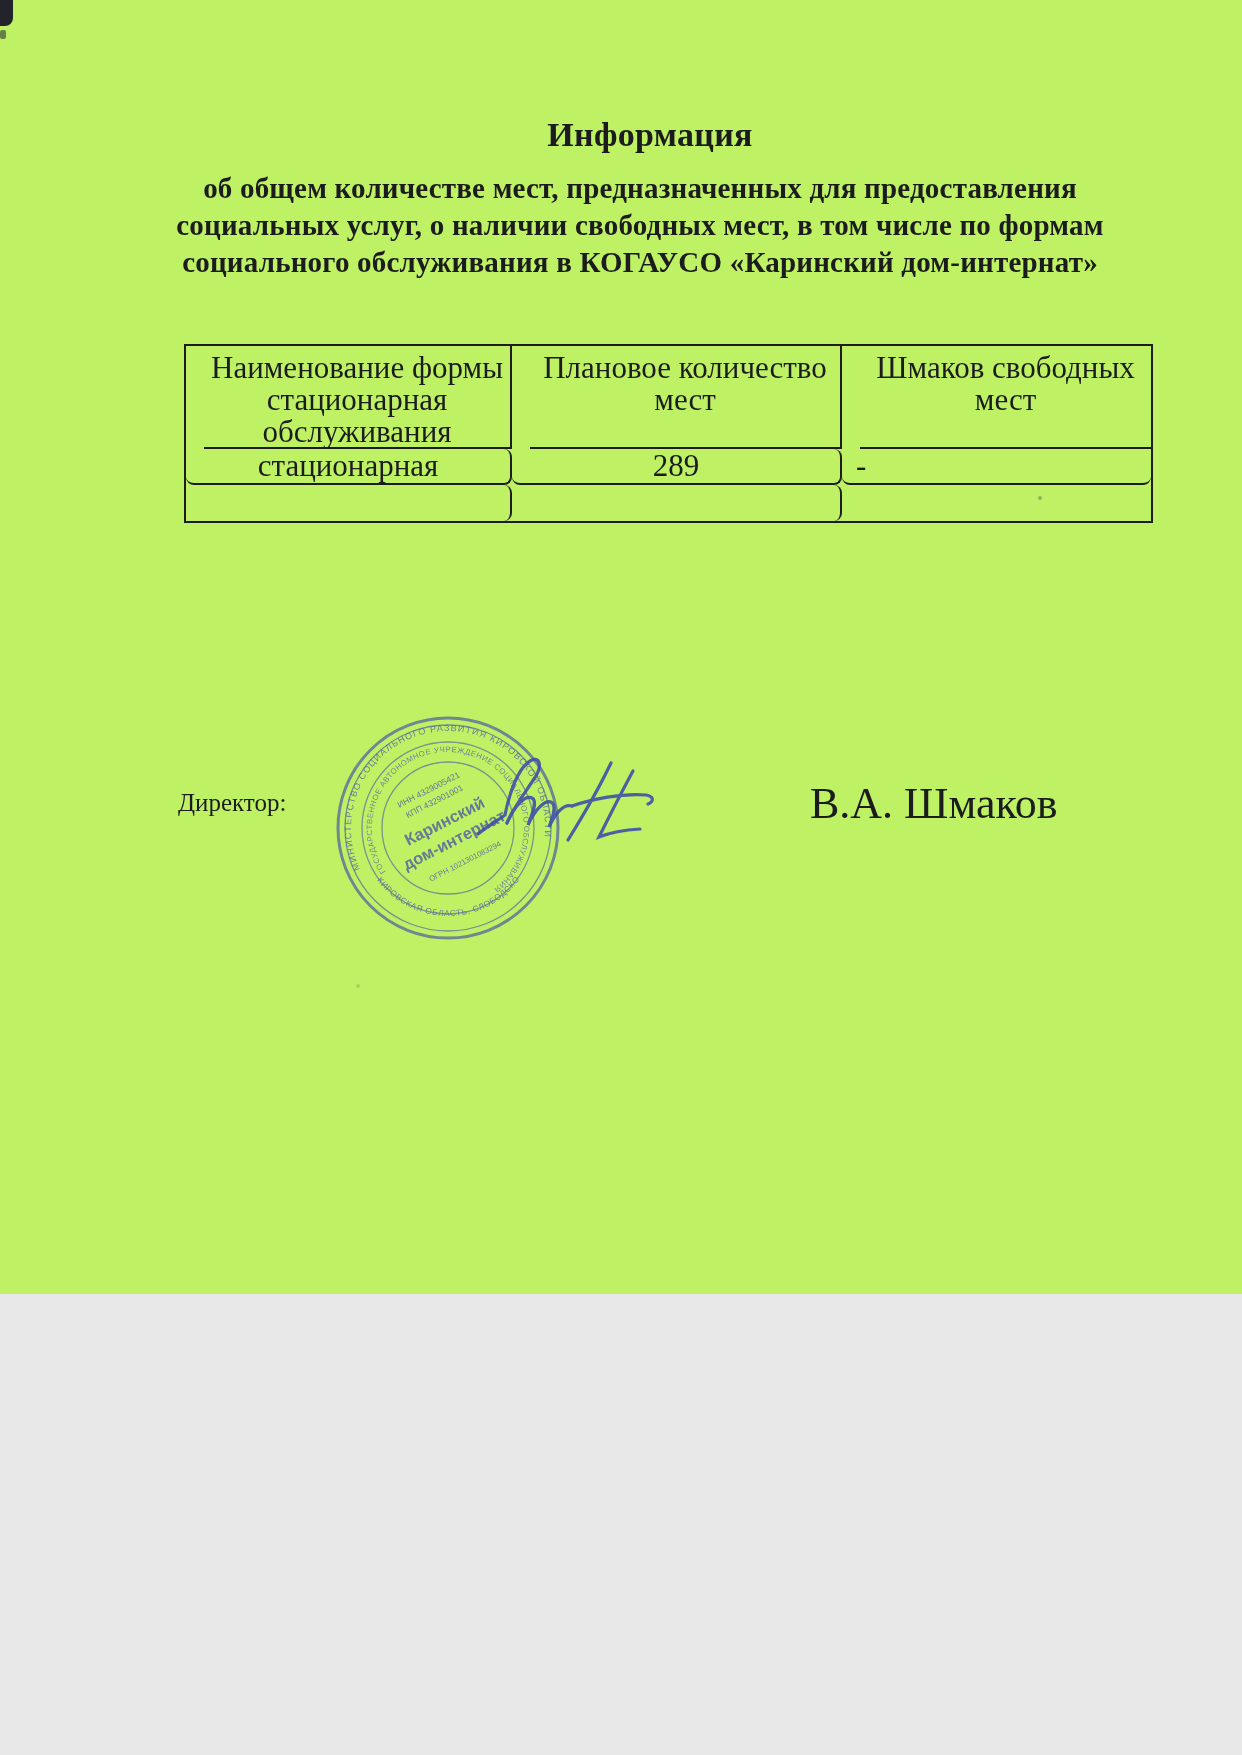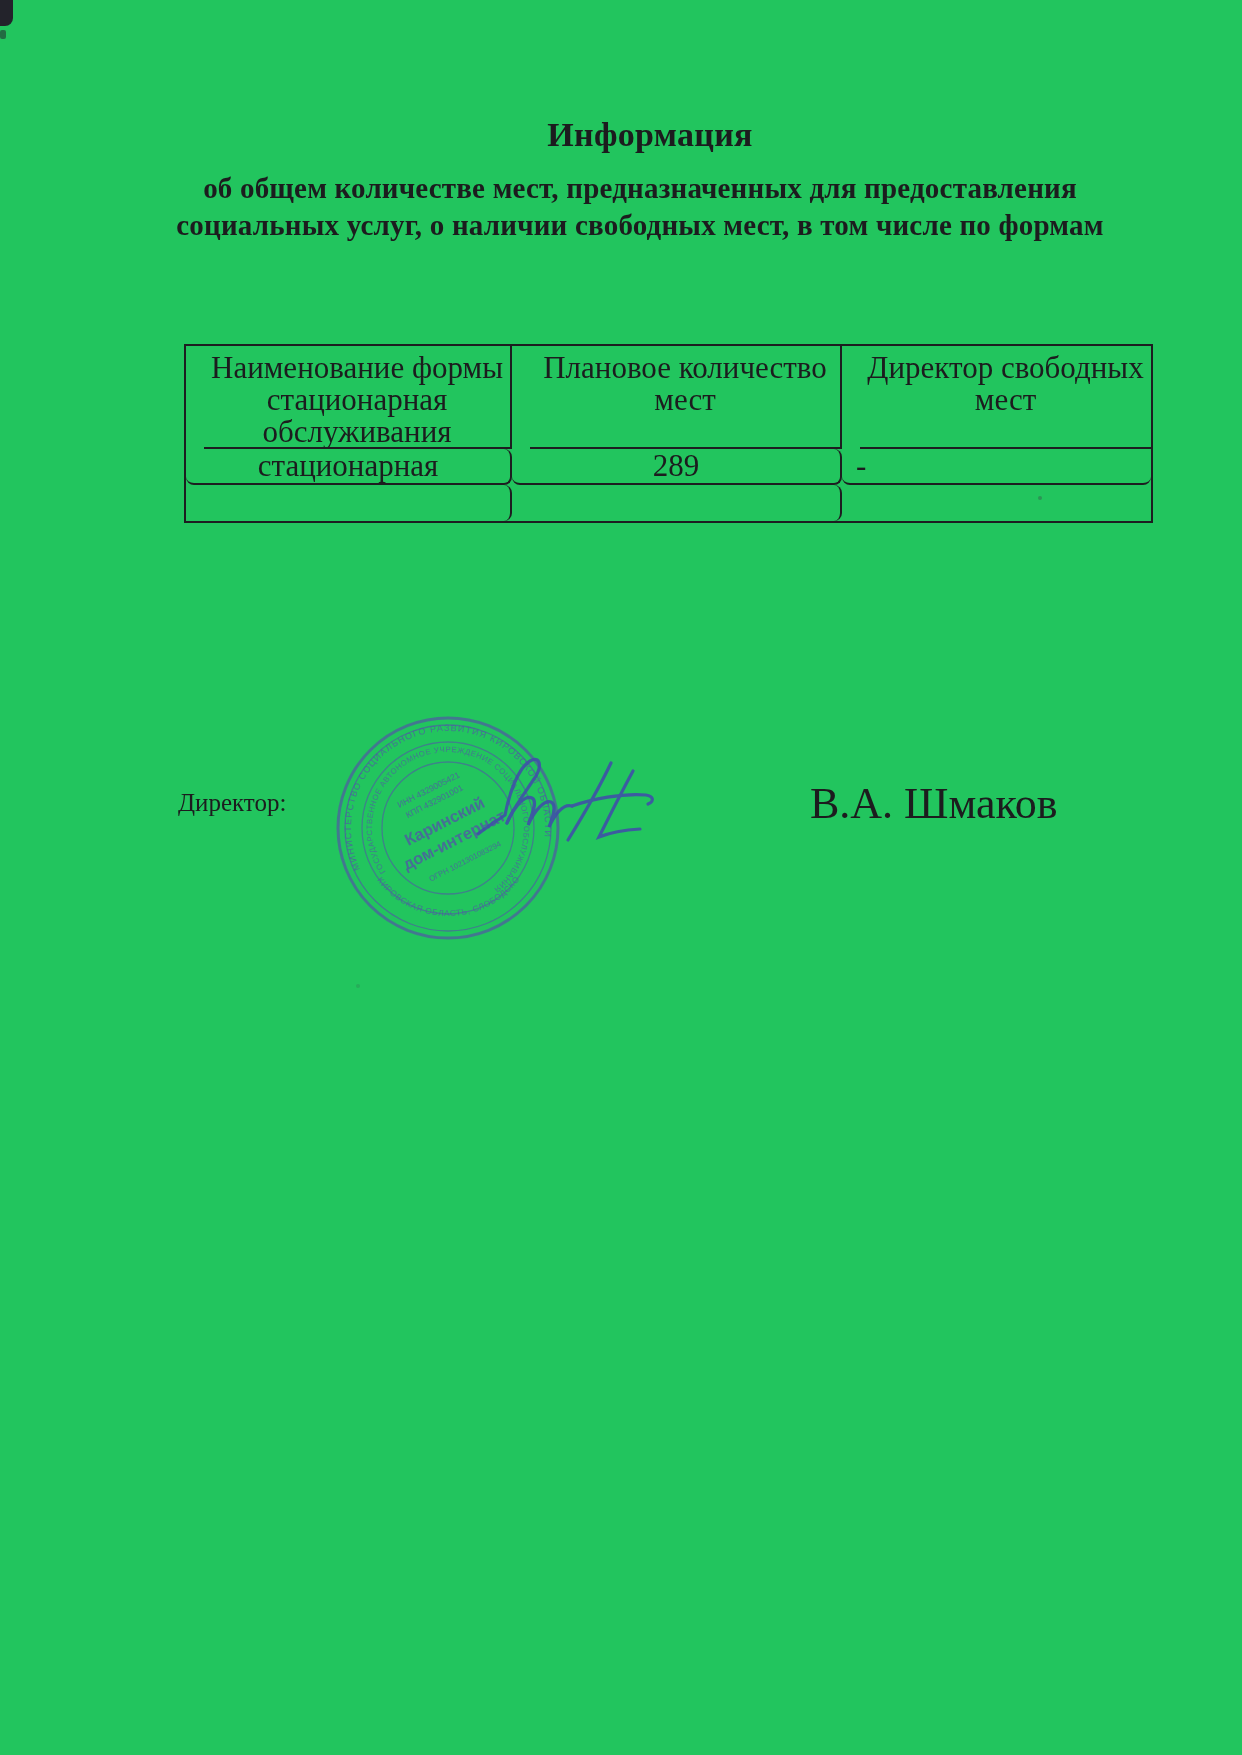--- a/index.html
+++ b/index.html
@@ -1,20 +1,20 @@
 <!DOCTYPE html>
 <html><head>
 <meta charset="utf-8">
 <style>
   html,body{margin:0;padding:0;background:#e8e8e8;}
   .page{
     position:relative;
-    width:1242px;height:1755px;
+    width:1242px;height:1294px;
     margin:0 auto;
-    background:#22c55e;
+    background:#bef264;
     font-family:"Liberation Serif","DejaVu Serif",serif;
     color:#1c1c1e;
     overflow:hidden;
   }
   
   .corner-mark{position:absolute;left:0;top:0;width:13px;height:26px;background:#23232b;border-bottom-right-radius:8px;}
   .corner-mark2{position:absolute;left:0;top:30px;width:6px;height:9px;background:rgba(35,35,43,.55);border-radius:2px;}
   .speck{position:absolute;width:4px;height:4px;border-radius:50%;background:rgba(60,60,70,.35);}
 
   .doc-title{
@@ -62,35 +62,36 @@
 <div class="page">
 
   <div class="corner-mark"></div>
   <div class="corner-mark2"></div>
 
   <div class="doc-title">Информация</div>
 
   <div class="doc-subtitle">
     <div>об общем количестве мест, предназначенных для предоставления</div>
     <div>социальных услуг, о наличии свободных мест, в том числе по формам</div>
+    <div>социального обслуживания в КОГАУСО «Каринский дом-интернат»</div>
   </div>
 
   <div class="places-table">
 
     <div class="cell head-cell">
       <div>Наименование формы</div>
       <div>стационарная</div>
       <div>обслуживания</div>
     </div>
     <div class="cell head-cell">
       <div>Плановое количество</div>
       <div>мест</div>
     </div>
     <div class="cell head-cell last-col">
-      <div>Директор свободных</div>
+      <div>Шмаков свободных</div>
       <div>мест</div>
     </div>
 
     <div class="cell body-cell">
       <span>стационарная</span>
     </div>
     <div class="cell body-cell">
       <span>289</span>
     </div>
     <div class="cell body-cell align-left last-col">

